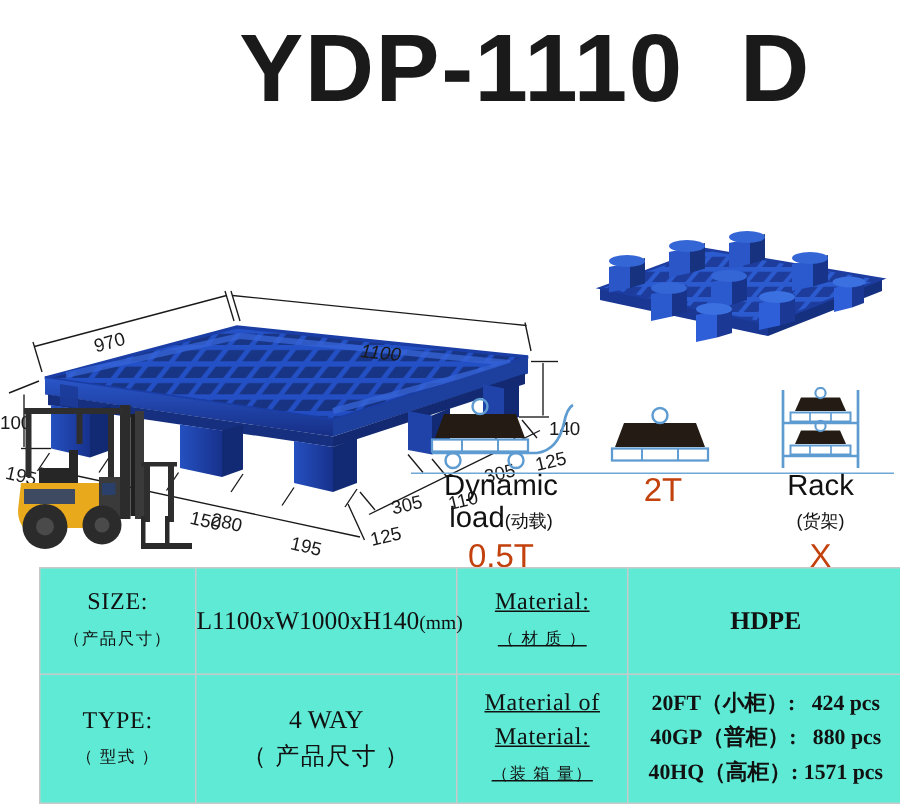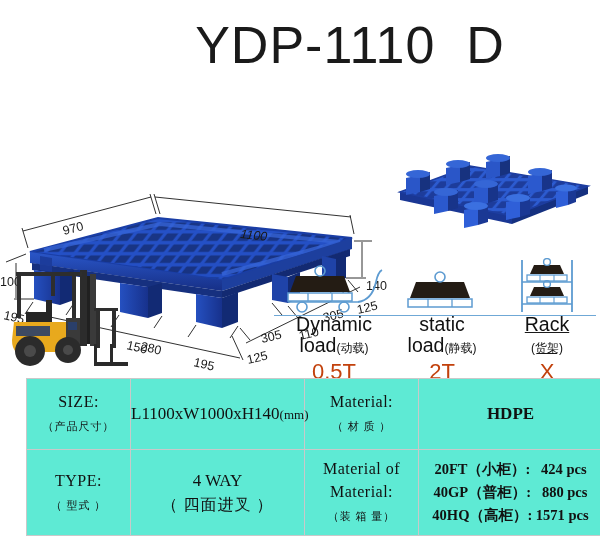--- a/index.html
+++ b/index.html
@@ -17,24 +17,24 @@
   }
 
   
   #product-title {
     position: absolute;
     left: 0; top: 16px;
     width: 600px;
     text-align: center;
     padding-left: 100px;
     box-sizing: border-box;
-    font-size: 52px;
+    font-size: 64px;
     line-height: 58px;
     letter-spacing: 1px;
-    font-weight: 400;
+    font-weight: 700;
     color: #1a1a1a;
     white-space: pre;
   }
 
   
   #illustration-area {
     position: absolute;
     left: 0; top: 100px;
     width: 600px; height: 275px;
   }
@@ -56,21 +56,21 @@
     left: 272px; top: 258px;
     width: 328px; height: 118px;
   }
   .load-col {
     position: absolute;
     top: 0;
     text-align: center;
   }
   #load-col-dynamic { left: 0px;   width: 124px; }
   #load-col-static  { left: 118px; width: 104px; }
-  #load-col-rack    { left: 222px; width: 106px; text-decoration: underline; }
+  #load-col-rack    { left: 222px; width: 106px; }
 
   .load-icon-box {
     height: 56px;
     position: relative;
   }
   .load-name {
     font-size: 19.5px;
     line-height: 21px;
     color: #111;
     white-space: nowrap;
@@ -109,21 +109,21 @@
   #spec-table td {
     border: 1px solid #c9c9c9;
     padding: 0;
     text-align: center;
     vertical-align: middle;
     font-family: "Liberation Serif", serif;
     color: #111;
   }
   .col-a { width: 103px; }
   .col-b { width: 173px; }
-  .col-c { width: 113px; }
+  .col-c { width: 113px; text-decoration: underline; }
   .col-d { width: 183px; font-weight: bold; }
 
   .row-1 td { height: 70px; }
   .row-2 td { height: 85px; }
 
   .cell-label {
     font-size: 16px;
     line-height: 23px;
     letter-spacing: 0.5px;
   }
@@ -406,24 +406,20 @@
   <div class="load-col" id="load-col-static">
     <div class="load-icon-box">
       <svg viewBox="0 0 104 56" width="104" height="56">
         <polygon points="26,24 74,24 80,40 20,40" fill="#241c14"></polygon>
         <circle cx="50" cy="19" r="5" fill="none" stroke="#5d9bd1" stroke-width="1.6"></circle>
         <rect x="18" y="41" width="64" height="8" fill="#ffffff" stroke="#5d9bd1" stroke-width="1.5"></rect>
         <line x1="38" y1="41" x2="38" y2="49" stroke="#5d9bd1" stroke-width="1.3"></line>
         <line x1="62" y1="41" x2="62" y2="49" stroke="#5d9bd1" stroke-width="1.3"></line>
       </svg>
     </div>
-    <div class="load-name">
-      <span>static</span><br>
-      <span>load</span><span class="cn">(静载)</span>
-    </div>
     <div class="load-value">2T</div>
   </div>
 
   <div class="load-col" id="load-col-rack">
     <div class="load-icon-box">
       <svg viewBox="0 0 106 56" width="106" height="56">
 
         <line x1="28" y1="2" x2="28" y2="54" stroke="#5d9bd1" stroke-width="1.8"></line>
         <line x1="78" y1="2" x2="78" y2="54" stroke="#5d9bd1" stroke-width="1.8"></line>
 
@@ -466,21 +462,21 @@
     </td>
     <td class="col-d cell-value">HDPE</td>
   </tr>
   <tr class="row-2">
     <td class="col-a cell-label">
       <span>TYPE:</span><br>
       <span class="cn">（ 型式 ）</span>
     </td>
     <td class="col-b cell-value">
       <span>4  WAY</span><br>
-      <span class="cn">（ 四面进叉 ）</span>
+      <span class="cn">（ 产品尺寸 ）</span>
     </td>
     <td class="col-c cell-label">
       <span>Material of</span><br>
       <span>Material:</span><br>
       <span class="cn">（装 箱 量）</span>
     </td>
     <td class="col-d" id="container-qty-cell">
       <div class="qty-line">20FT（小柜）:   424 pcs</div>
       <div class="qty-line">40GP（普柜）:   880 pcs</div>
       <div class="qty-line">40HQ（高柜）: 1571 pcs</div>

